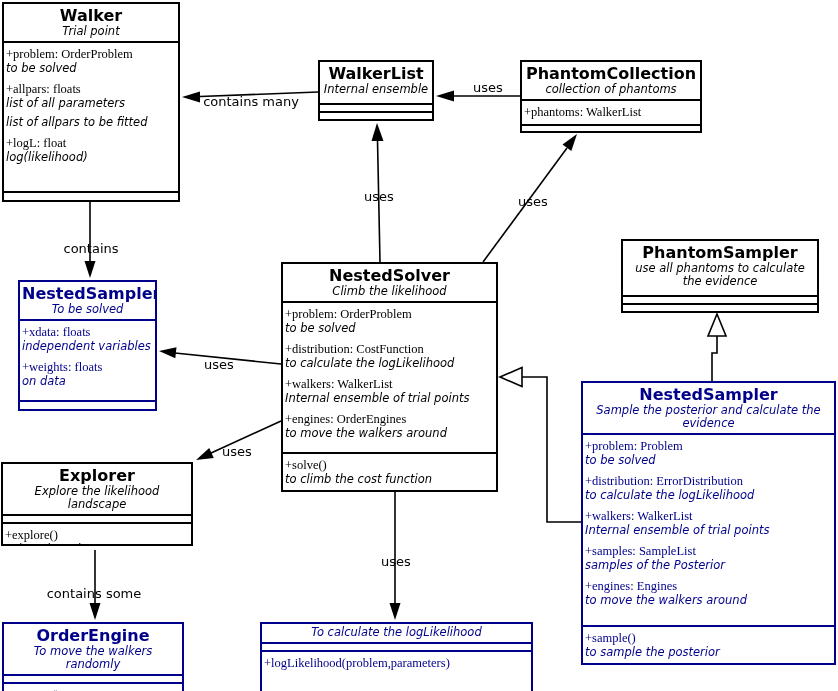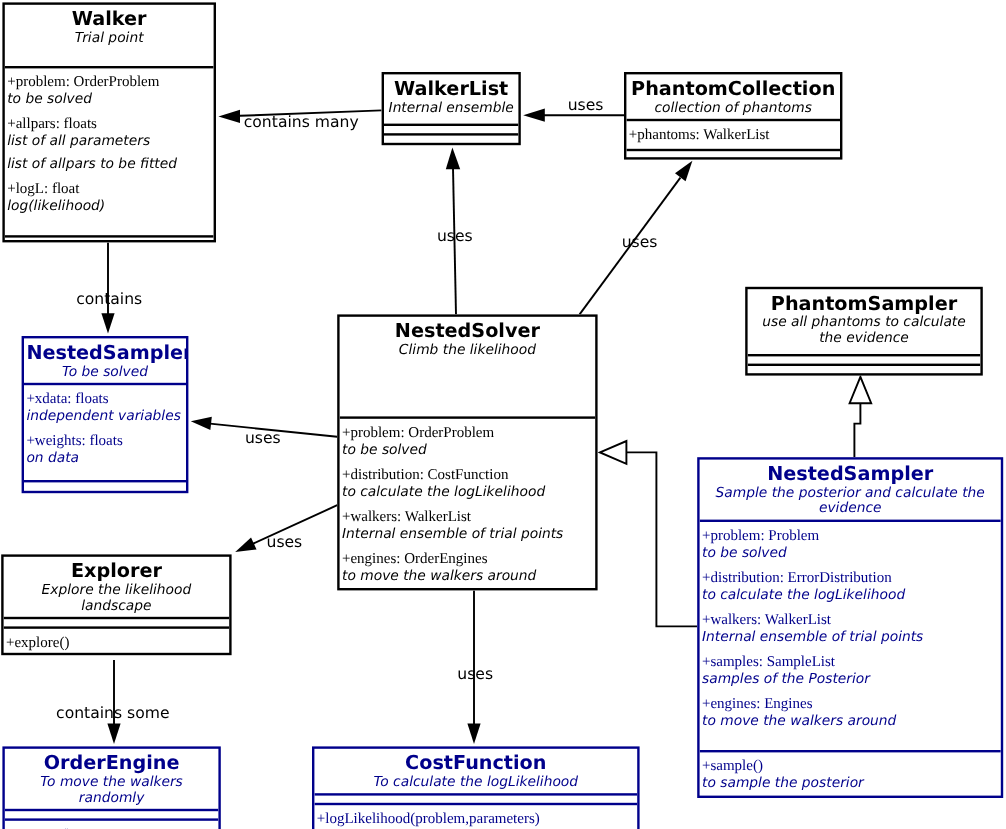--- a/index.html
+++ b/index.html
@@ -90,21 +90,21 @@
     <polygon class="head" points="395,620 389.5,603 400.5,603"></polygon>
     <text class="edge-label" x="396" y="566">uses</text>
 
     <polyline points="581,522 547,522 547,377 522,377"></polyline>
     <polygon class="hollow" points="500,377 522,367.5 522,386.5"></polygon>
 
     <polyline points="712,381 712,353 717,353 717,336"></polyline>
     <polygon class="hollow" points="717,314 708,336 726,336"></polygon>
   </svg>
 
-  <div class="uml-box" style="left:2px; top:2px; width:178px; height:200px;gap:14px;">
+  <div class="uml-box" style="left:2px; top:2px; width:178px; height:200px;">
     <div class="hdr">
       <div class="title">Walker</div>
       <div class="subtitle">Trial point</div>
     </div>
     <div class="sec attrs grow">
       <div class="member">
         <div class="code">+problem: OrderProblem</div>
         <div class="desc">to be solved</div>
       </div>
       <div class="member">
@@ -137,21 +137,21 @@
       <div class="subtitle">collection of phantoms</div>
     </div>
     <div class="sec attrs grow">
       <div class="member">
         <div class="code">+phantoms: WalkerList</div>
       </div>
     </div>
     <div class="sec empty thin"></div>
   </div>
 
-  <div class="uml-box" style="left:281px; top:262px; width:217px; height:230px;gap:46px;">
+  <div class="uml-box" style="left:281px; top:262px; width:217px; height:230px;">
     <div class="hdr">
       <div class="title">NestedSolver</div>
       <div class="subtitle">Climb the likelihood</div>
     </div>
     <div class="sec attrs grow">
       <div class="member">
         <div class="code">+problem: OrderProblem</div>
         <div class="desc">to be solved</div>
       </div>
       <div class="member">
@@ -259,21 +259,20 @@
     <div class="sec empty thin"></div>
     <div class="sec methods grow">
       <div class="member">
         <div class="code">+execute()</div>
       </div>
     </div>
   </div>
 
   <div class="uml-box blue" style="left:260px; top:622px; width:273px; height:72px;">
     <div class="hdr">
-      <div class="title">CostFunction</div>
       <div class="subtitle">To calculate the logLikelihood</div>
     </div>
     <div class="sec empty thin"></div>
     <div class="sec methods grow">
       <div class="member">
         <div class="code">+logLikelihood(problem,parameters)</div>
       </div>
     </div>
   </div>
 

